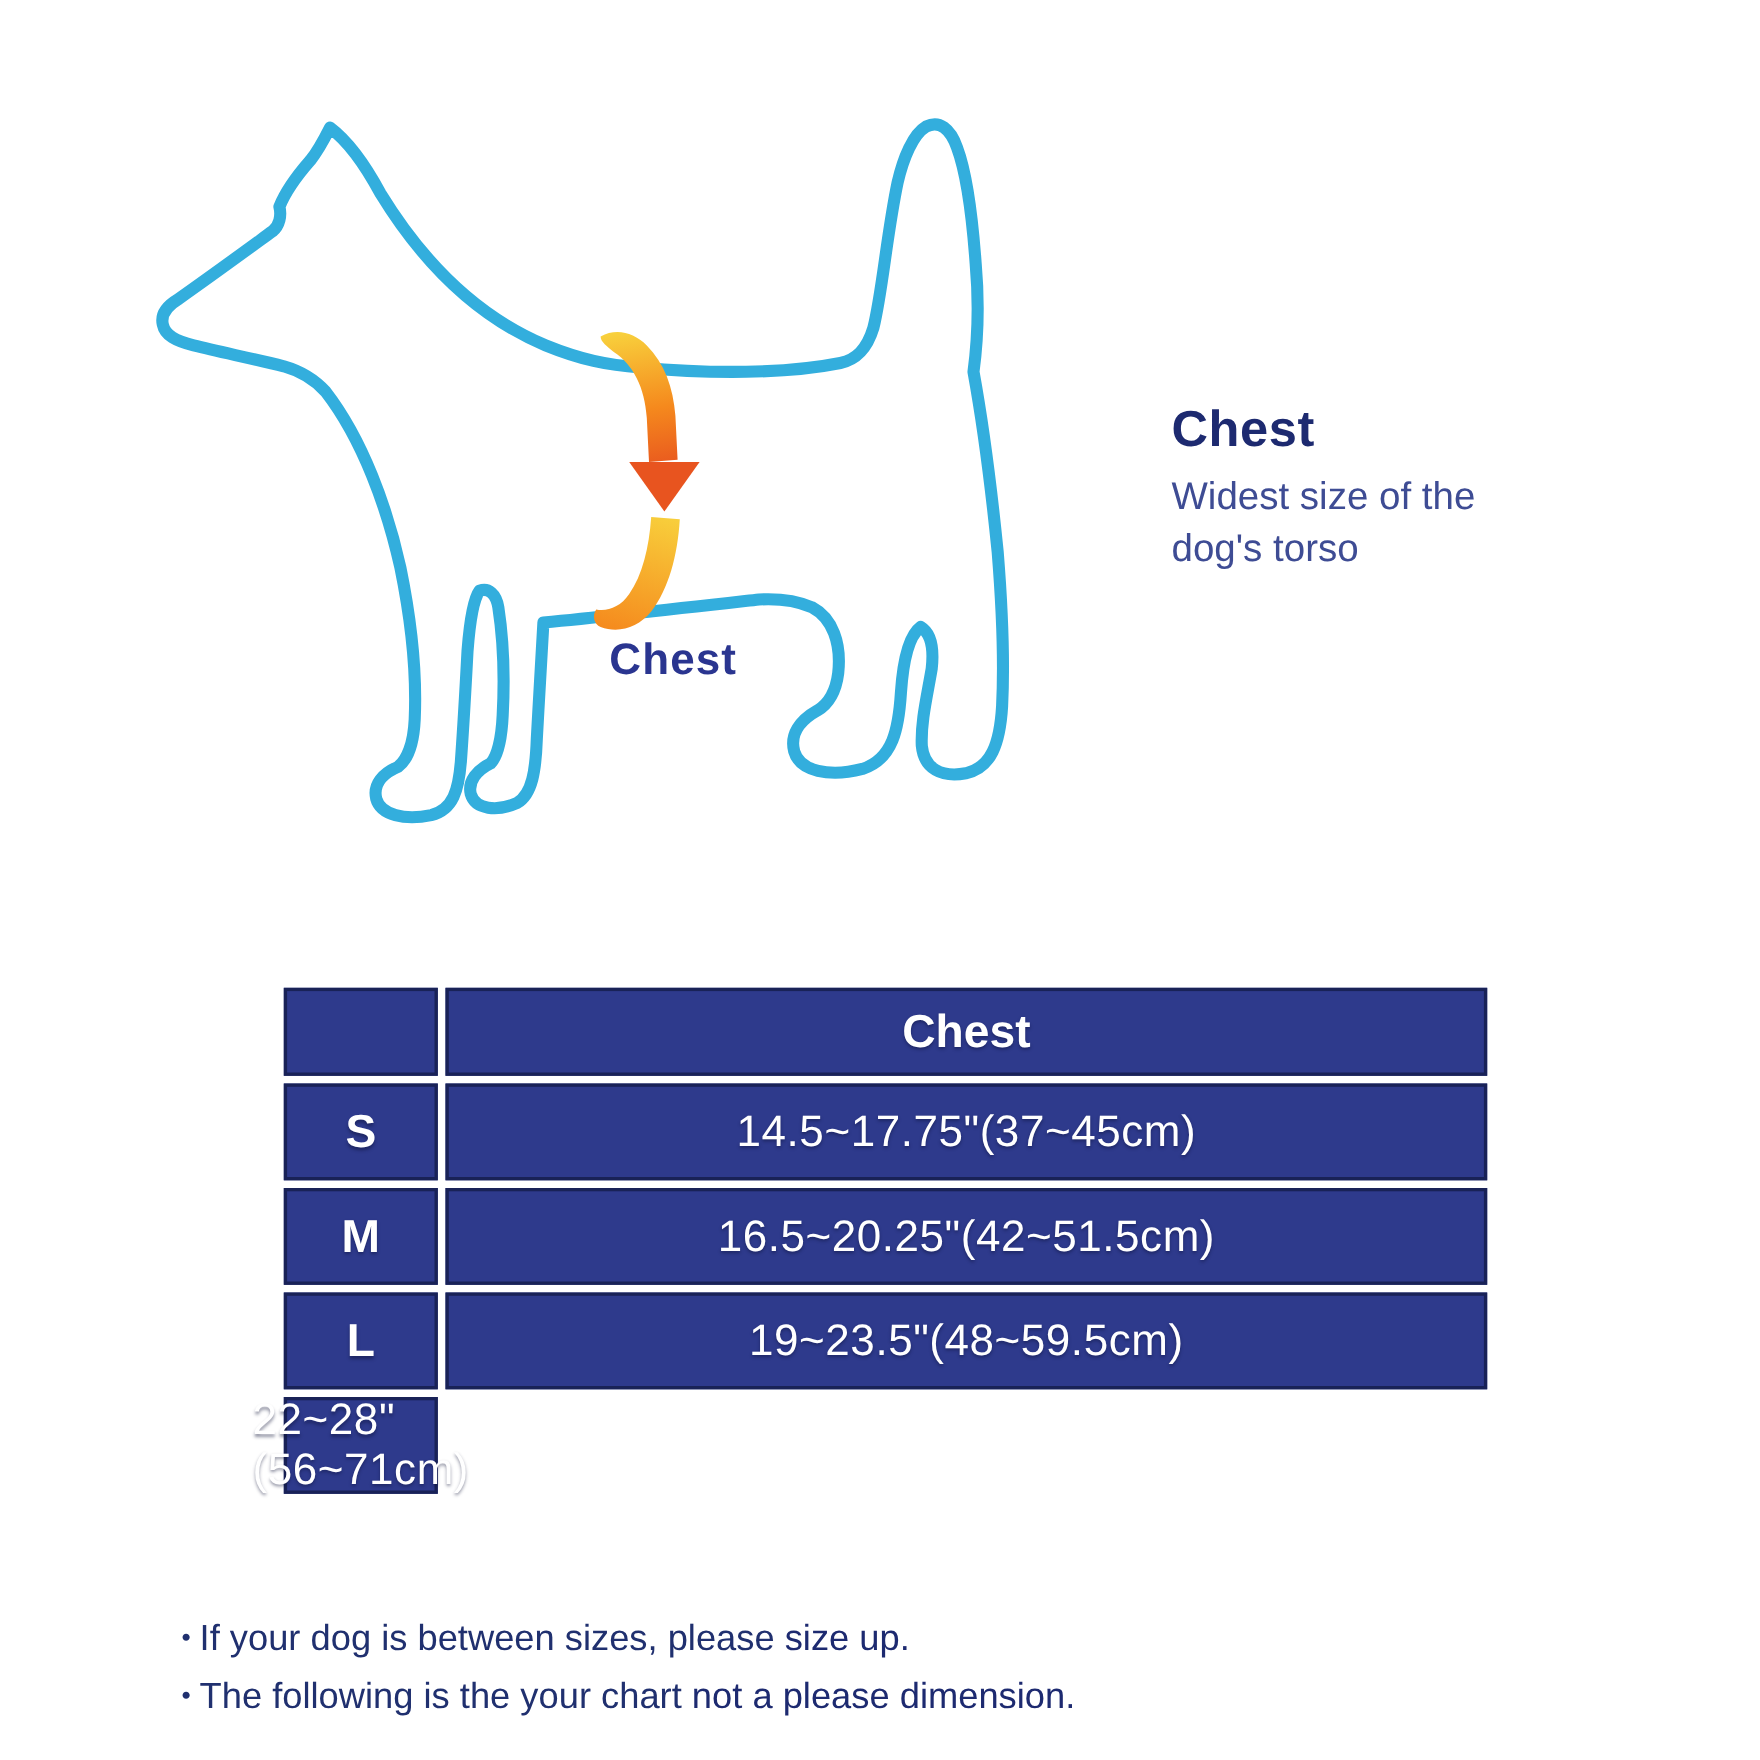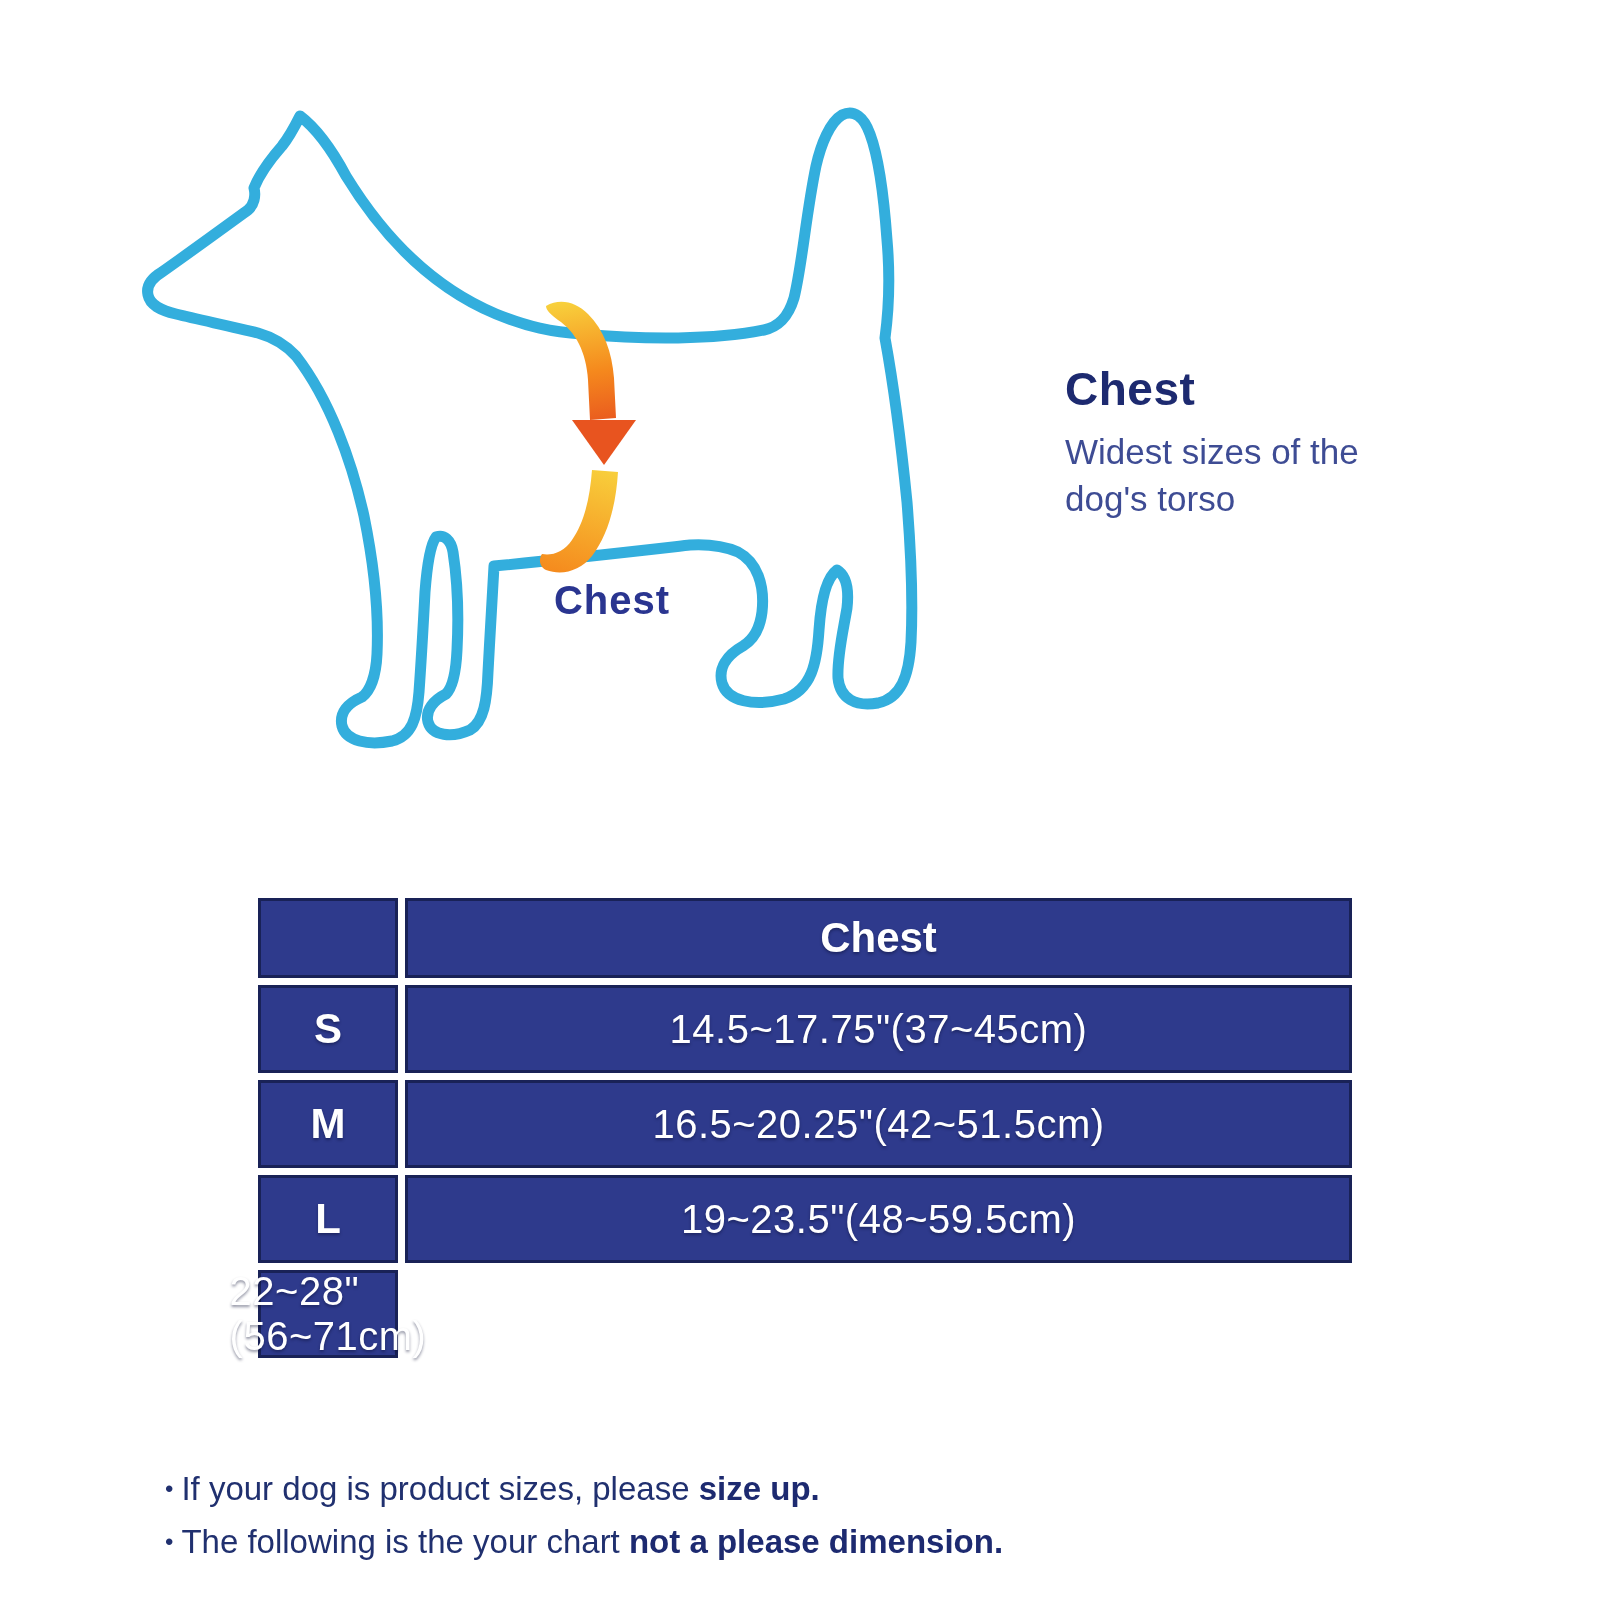--- a/index.html
+++ b/index.html
@@ -59,21 +59,21 @@
 
   .notes{
     position:absolute;left:165px;top:1470px;
     display:flex;flex-direction:column;gap:15px;
   }
   .note-line{
     font-size:33px;color:var(--note-navy);line-height:38px;
     display:flex;align-items:center;
   }
   .note-bullet{font-size:24px;margin-right:8px;color:var(--note-navy);}
-  .note-bold{font-weight:700;color:var(--title-navy);}
+  .note-bold{font-weight:400;color:var(--title-navy);}
 </style>
 </head>
 <body>
 
 <svg class="dog-svg" width="810" height="690" viewBox="140 95 810 690">
   <defs>
     <linearGradient id="bandTopGrad" gradientUnits="userSpaceOnUse" x1="580" y1="300" x2="600" y2="430">
       <stop offset="0" class="stop-y"></stop>
       <stop offset="0.55" class="stop-o"></stop>
       <stop offset="1" class="stop-r"></stop>
@@ -151,21 +151,21 @@
     C 580,571 562,576 546,570
     C 540,567 538,560 542,554
     C 552,556 564,552 572,540
     C 584,523 590,498 592,470 Z"></path>
 </svg>
 
 <div class="measure-label">Chest</div>
 
 <div class="callout">
   <div class="callout-title">Chest</div>
-  <div class="callout-desc">Widest sizes of the dog's torso</div>
+  <div class="callout-desc">Widest size of the dog's torso</div>
 </div>
 
 <div class="size-table">
   <div class="cell header"></div>
   <div class="cell header">Chest</div>
 
   <div class="cell size">S</div>
   <div class="cell value">14.5~17.75"(37~45cm)</div>
 
   <div class="cell size">M</div>
@@ -173,19 +173,19 @@
 
   <div class="cell size">L</div>
   <div class="cell value">19~23.5"(48~59.5cm)</div>
 
   <div class="cell value">22~28"(56~71cm)</div>
 </div>
 
 <div class="notes">
   <div class="note-line">
     <span class="note-bullet">•</span>
-    <span><span>If your dog is product sizes, please </span><span class="note-bold">size up</span><span class="note-bold">.</span></span>
+    <span><span>If your dog is between sizes, please </span><span class="note-bold">size up</span><span class="note-bold">.</span></span>
   </div>
   <div class="note-line">
     <span class="note-bullet">•</span>
     <span><span>The following is the your chart </span><span class="note-bold">not a please dimension</span><span class="note-bold">.</span></span>
   </div>
 </div>
 
 </body></html>

